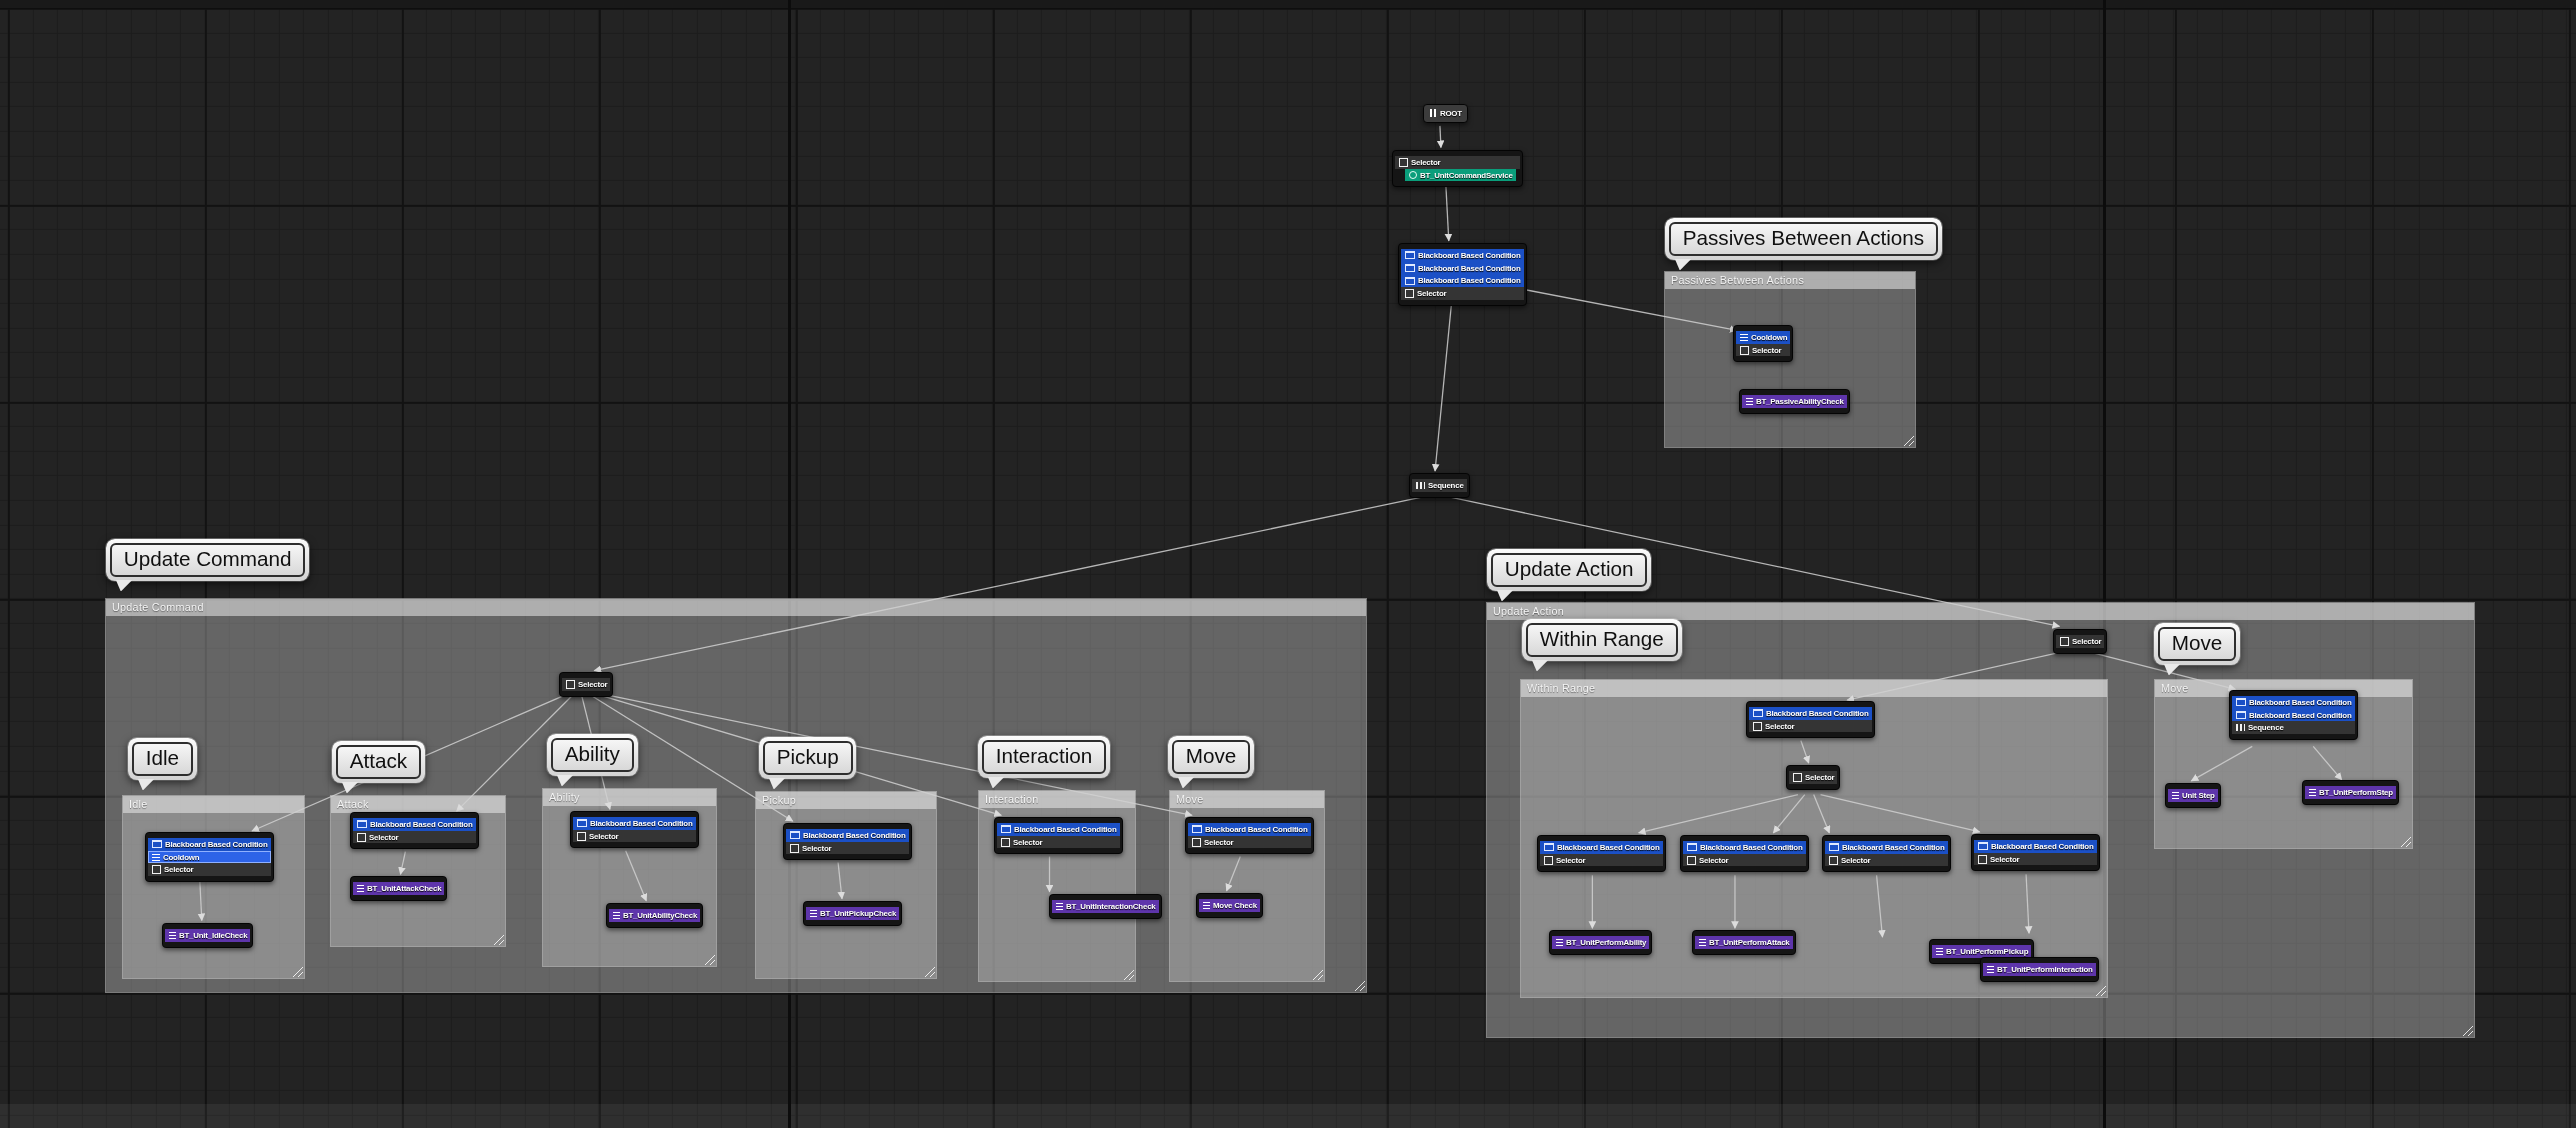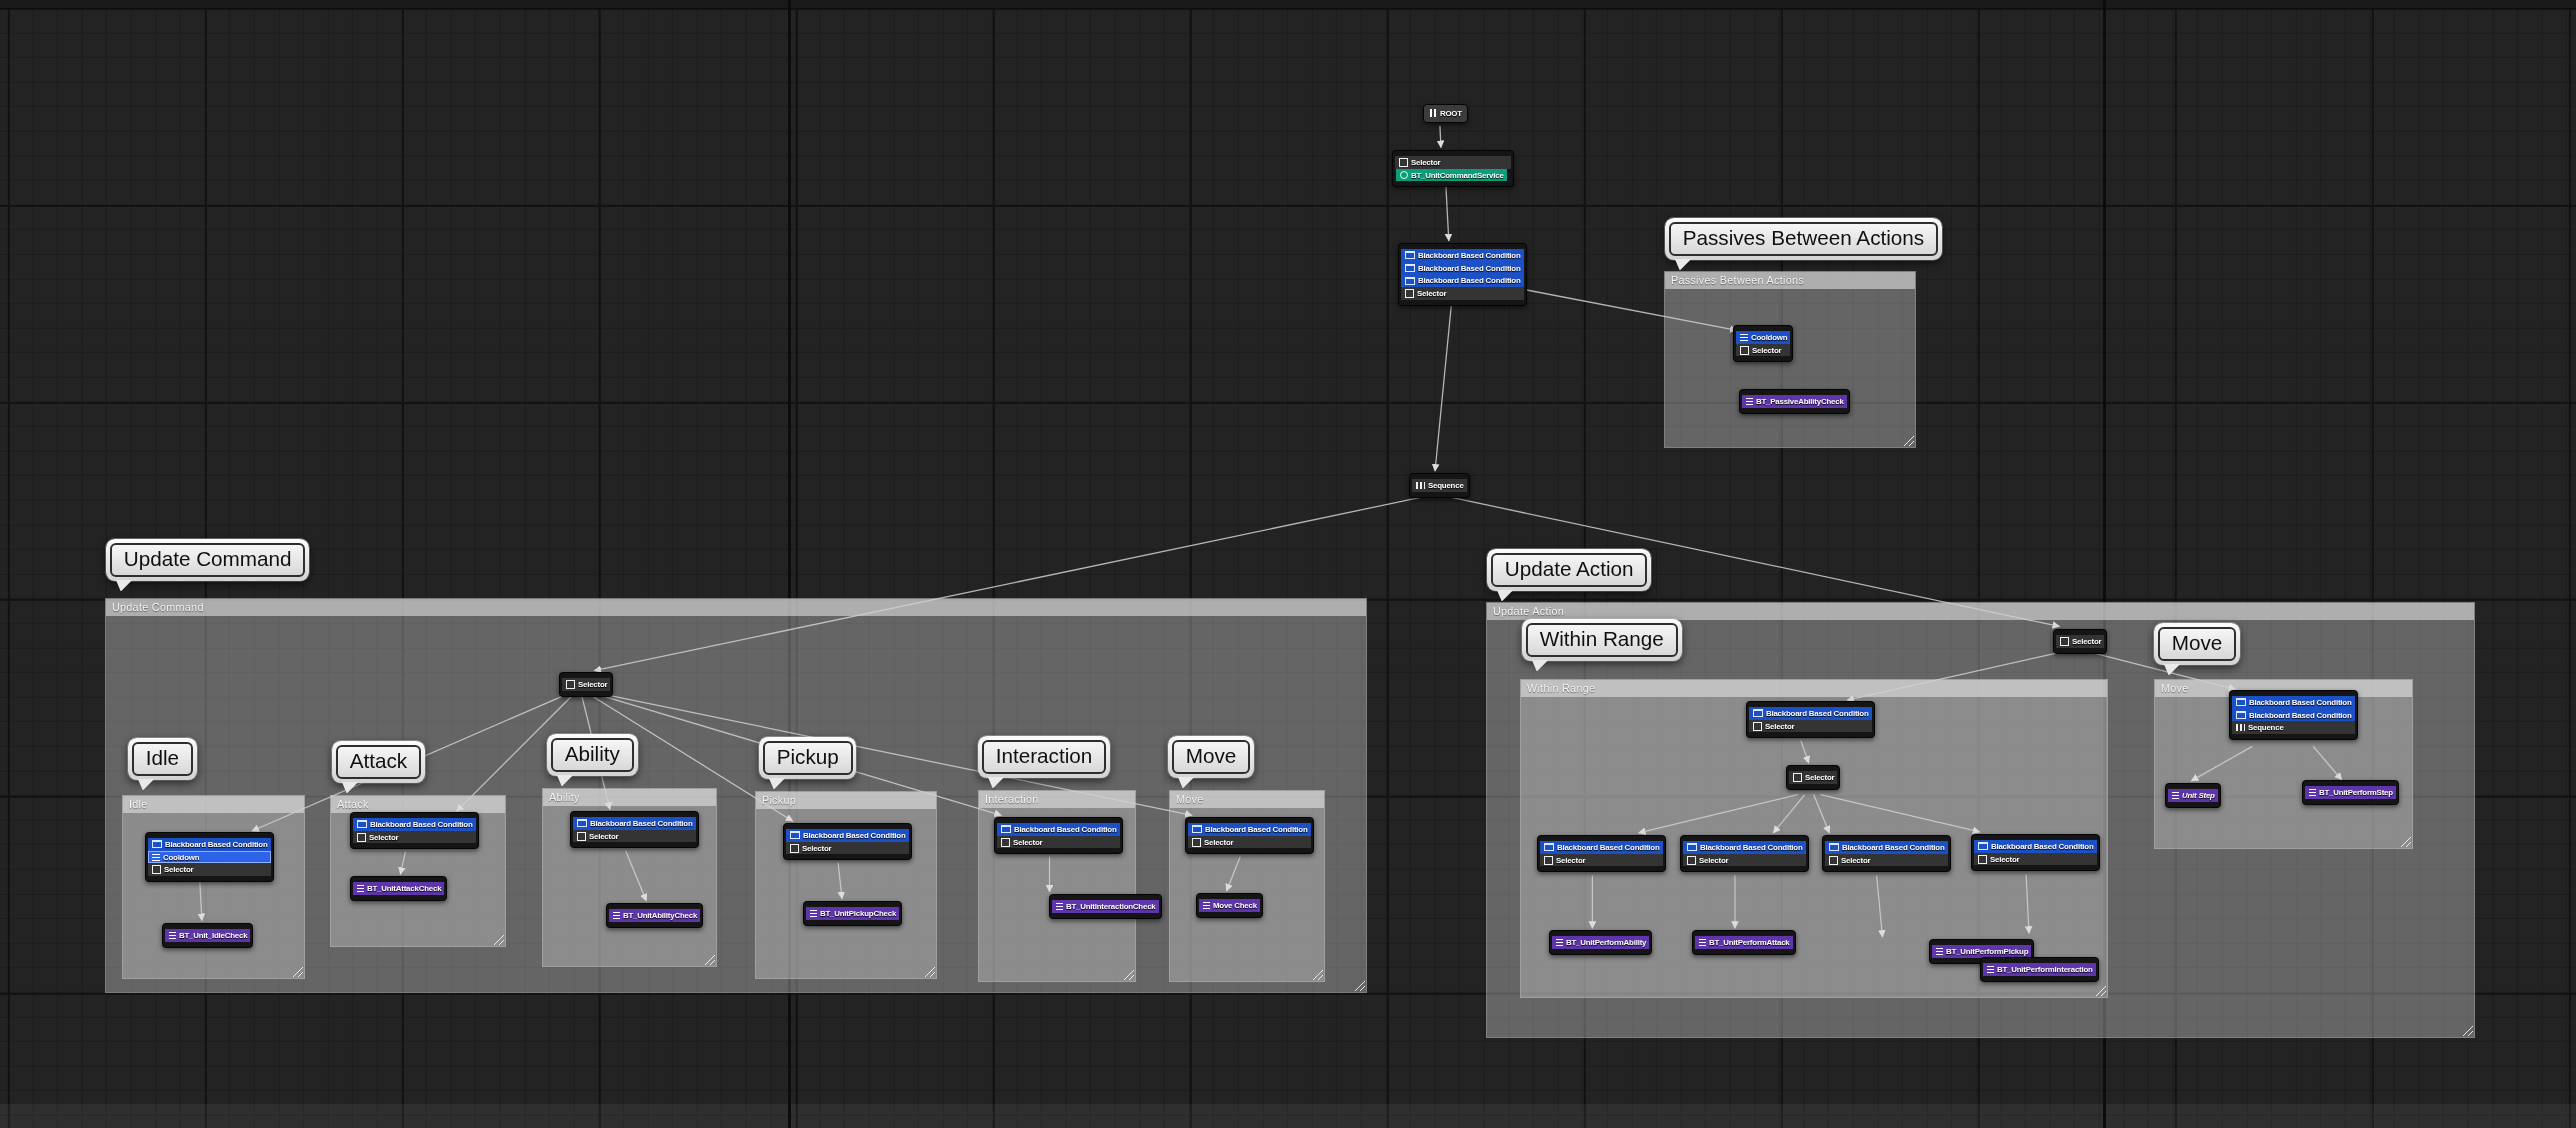--- a/index.html
+++ b/index.html
@@ -40,21 +40,21 @@
   .node{position:absolute;z-index:3;background:#151515;border:1px solid #040404;
     border-radius:3.9px;padding:4.9px 0;box-sizing:border-box;width:max-content;
     box-shadow:0 2px 4.9px rgba(0,0,0,.55);}
   .node.simple{background:#3c3c3c;padding:2px 0;}
   .row{display:flex;align-items:center;height:12.8px;margin:0 2px;padding:0 3px;
     font-size:7.9px;font-weight:bold;letter-spacing:-0.2px;color:#fff;
     text-shadow:0 1px 1px #000;white-space:nowrap;}
   .row.composite{background:#343434;}
   .row.decorator{background:#1b50c6;}
   .row.decorator.selected{background:#2d63e8;box-shadow:inset 0 0 0 1px #8fb0ff;}
-  .row.service{background:#0a9e7b;margin-left:3px;margin-right:6.9px;}
+  .row.service{background:#0a9e7b;margin-left:12px;margin-right:6.9px;}
   .row.task{background:#5e35ab;}
   .row.rootrow{background:transparent;}
   .lbl{display:inline-block;text-align:right;}
 
   
   .ic{flex:none;margin:0 3px 0 1px;}
   .ic-selector-icon,.ic-composite-icon{width:6.9px;height:6.9px;border:1px solid #f2f2f2;}
   .ic-decorator-icon{width:7.9px;height:4.9px;border:1px solid #dfe9ff;border-top-width:2px;}
   .ic-sequence-icon{width:8.9px;height:6.9px;background:repeating-linear-gradient(90deg,#f2f2f2 0 2px,transparent 2px 3.9px);}
   .ic-cooldown-icon{width:7.9px;height:6.9px;background:repeating-linear-gradient(0deg,#fff 0 1px,transparent 1px 3px);}
@@ -409,21 +409,21 @@
       </div>
       <div class="row decorator">
         <span class="ic ic-decorator-icon"></span>
         <span class="lbl">Blackboard Based Condition</span>
       </div>
       <div class="row composite">
         <span class="ic ic-sequence-icon"></span>
         <span class="lbl">Sequence</span>
       </div>
     </div>
-    <div class="node" style="left: 2165px; top: 783px; min-width: 49px; font-style: italic;">
+    <div class="node" style="left: 2165px; top: 783px; min-width: 49px;">
       <div class="row task">
         <span class="ic ic-task-icon"></span>
         <span class="lbl">Unit Step</span>
       </div>
     </div>
     <div class="node" style="left: 2302px; top: 780px; min-width: 83px;">
       <div class="row task">
         <span class="ic ic-task-icon"></span>
         <span class="lbl">BT_UnitPerformStep</span>
       </div>

